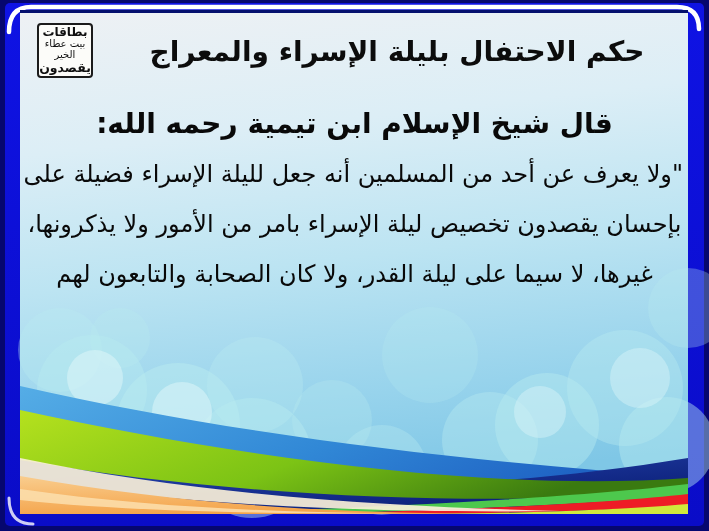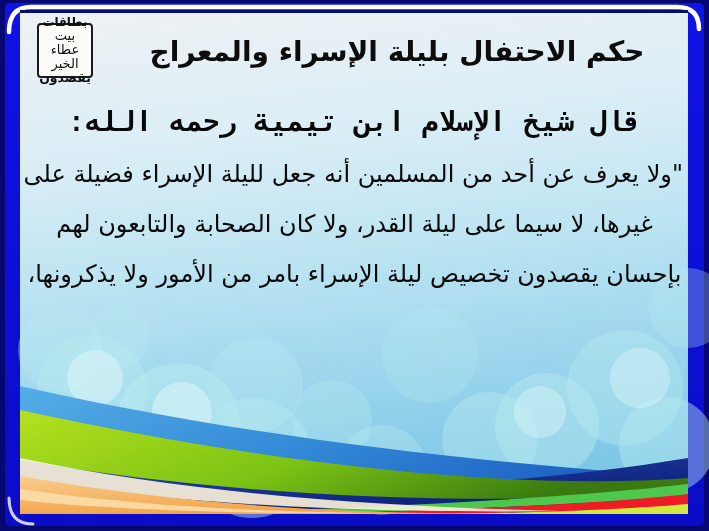--- a/index.html
+++ b/index.html
@@ -8,32 +8,32 @@
     font-family:"DejaVu Sans",sans-serif;
   }
   .bg-art{position:absolute;left:0;top:0;width:709px;height:531px;}
   .logo{
     position:absolute;left:37px;top:23px;width:56px;height:55px;
     background:#fcfcf9;border:2px solid #1b1b1b;border-radius:4px;
     box-sizing:border-box;display:flex;flex-direction:column;align-items:center;
     justify-content:center;direction:rtl;color:#101010;text-align:center;line-height:1.08;
   }
   .logo .l1{font-size:12px;font-weight:bold;}
-  .logo .l2{font-size:13px;letter-spacing:-0.2px;}
+  .logo .l2{font-size:10px;letter-spacing:-0.2px;}
   .logo .l3{font-size:12.5px;font-weight:bold;}
   .title{
     position:absolute;top:30px;left:125px;right:40px;height:46px;
     direction:rtl;text-align:center;font-size:28px;font-weight:bold;
     color:#0c0c0c;line-height:44px;white-space:nowrap;
   }
   .quote{
     position:absolute;top:99px;left:26px;right:26px;
     direction:rtl;text-align:center;color:#090909;
   }
-  .quote .intro{font-size:28px;font-weight:bold;line-height:50px;white-space:nowrap;font-family:Liberation Mono, monospace;}
+  .quote .intro{font-size:28px;font-weight:bold;line-height:50px;white-space:nowrap;}
   .quote .line{font-size:24px;line-height:50px;white-space:nowrap;}
 </style>
 </head>
 <body>
 
 <div class="card">
 
   <svg class="bg-art" viewBox="0 0 709 531" aria-hidden="true">
     <defs>
       <linearGradient id="panelGrad" x1="0" y1="0" x2="0.15" y2="1">
@@ -131,17 +131,17 @@
     <span class="l1">بطاقات</span>
     <span class="l2">بيت عطاء الخير</span>
     <span class="l3">يقصدون</span>
   </div>
 
   <div class="title">حكم الاحتفال بليلة الإسراء والمعراج</div>
 
   <div class="quote">
     <div class="intro">قال شيخ الإسلام ابن تيمية رحمه الله:</div>
     <div class="line">"ولا يعرف عن أحد من المسلمين أنه جعل لليلة الإسراء فضيلة على</div>
+    <div class="line">بإحسان يقصدون تخصيص ليلة الإسراء بامر من الأمور ولا يذكرونها،</div>
     <div class="line">غيرها، لا سيما على ليلة القدر، ولا كان الصحابة والتابعون لهم</div>
-    <div class="line">بإحسان يقصدون تخصيص ليلة الإسراء بامر من الأمور ولا يذكرونها،</div>
   </div>
 
 </div>
 
 </body></html>

